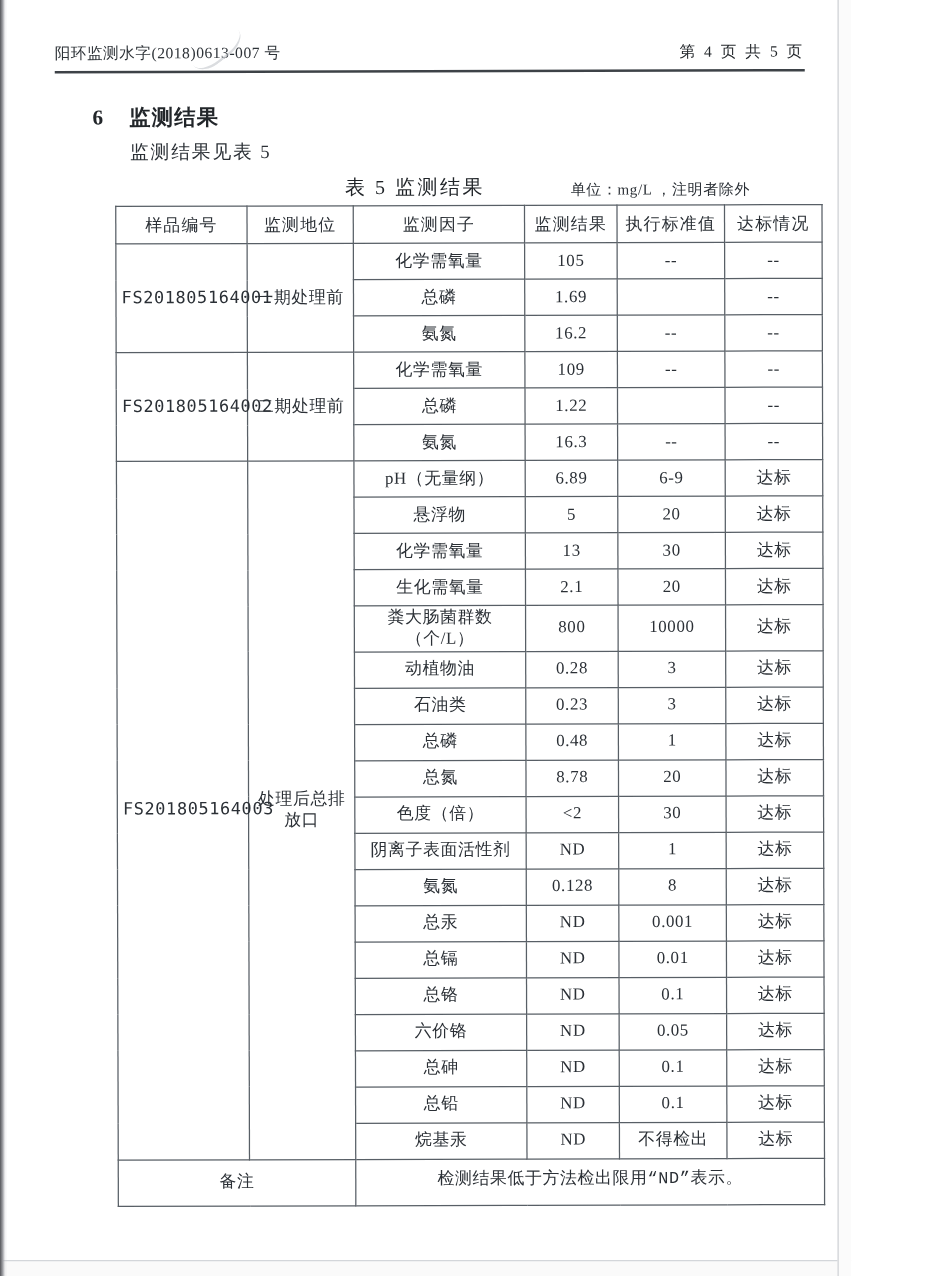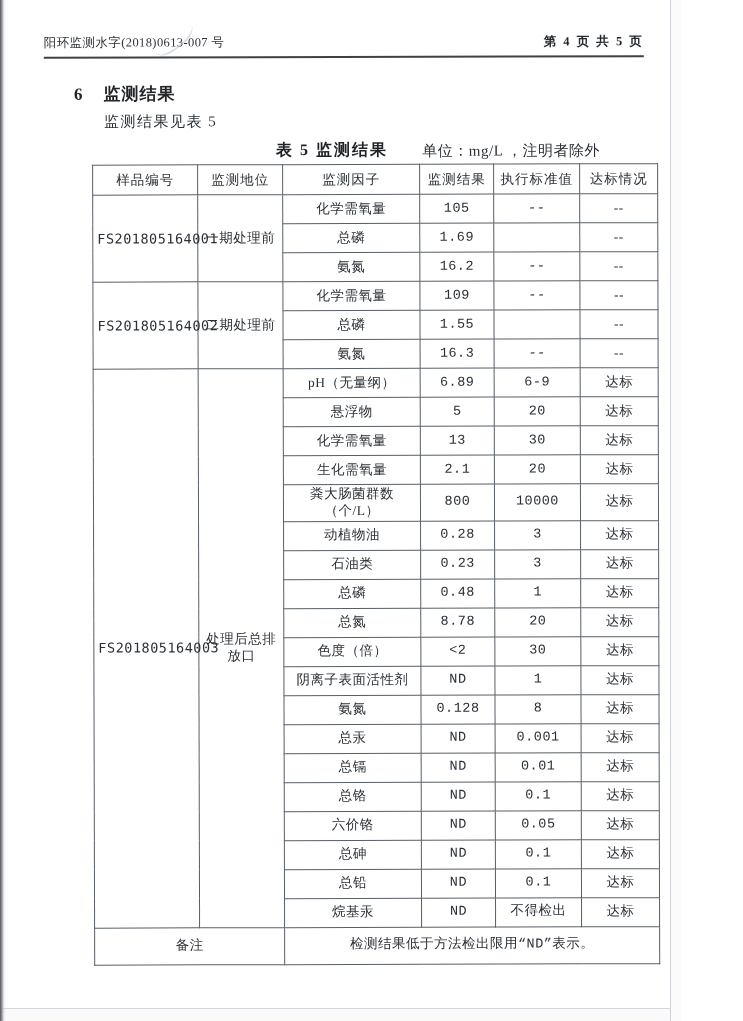--- a/index.html
+++ b/index.html
@@ -21,38 +21,38 @@
     background:#fafafa;border-top:1px solid #d3d6da;z-index:4;}
   .fold-mark{position:absolute;left:148px;top:22px;width:46px;height:26px;
     border-bottom:2px solid rgba(190,193,199,.55);transform:rotate(-38deg);border-radius:40%;z-index:1;}
 
   .paper{position:relative;width:100%;height:100%;padding:34px 36px 0 45px;box-sizing:border-box;
     transform:rotate(-0.15deg);color:#2b3036;}
 
   .doc-header{display:flex;justify-content:space-between;align-items:flex-end;
     padding-bottom:5px;border-bottom:2px solid #3d4247;}
   .doc-number{font-size:12.5px;letter-spacing:.4px;color:#2e3338;}
-  .page-indicator{font-size:12.5px;font-weight:700;letter-spacing:2px;color:#24282c;}
+  .page-indicator{font-size:12.5px;font-weight:400;letter-spacing:2px;color:#24282c;}
 
   .section-heading{margin:24px 0 0 30px;font-size:17px;font-weight:bold;color:#22262a;letter-spacing:1px;}
   .section-heading .sec-num{display:inline-block;margin-right:20px;font-weight:bold;}
   .section-sub{margin:7px 0 0 60px;font-size:15px;letter-spacing:1.5px;color:#2b3036;}
 
   .caption-row{display:flex;align-items:flex-end;margin-top:8px;height:22px;}
-  .table-caption{margin-left:232px;font-size:16px;font-weight:bold;letter-spacing:2px;color:#1f2327;}
-  .unit-note{margin-left:auto;margin-right:44px;font-size:15px;letter-spacing:.5px;color:#2b3036;}
+  .table-caption{margin-left:232px;font-size:16px;font-weight:normal;letter-spacing:2px;color:#1f2327;}
+  .unit-note{margin-left:auto;margin-right:44px;font-size:12px;letter-spacing:.5px;color:#2b3036;}
 
   table.results{border-collapse:collapse;margin-left:48px;margin-top:3px;table-layout:fixed;width:565px;}
   table.results th,table.results td{
     border:1px solid #585f66;text-align:center;vertical-align:middle;
     padding:1px 4px;box-sizing:border-box;color:#2b3036;
   }
   table.results th{height:30px;font-size:13.5px;font-weight:normal;letter-spacing:1px;border-radius:13px;}
   table.results td{height:29px;font-size:13.5px;letter-spacing:.5px;line-height:1.25;}
-  td.mono{font-family:Liberation Mono, monospace;font-size:12.5px;letter-spacing:0;margin-left:41px;}
+  td.mono{font-family:Liberation Serif, serif;font-size:12.5px;letter-spacing:0;margin-left:41px;}
   td.sample-id{font-family:"DejaVu Sans Mono","Liberation Mono",monospace;font-size:12px;letter-spacing:-0.3px;padding:1px 2px;}
   tr.remark-row td{height:37px;margin-top:46px;}
   td.remark-text{text-align:left;padding-left:12px;letter-spacing:.5px;font-family:Liberation Mono, monospace;}
 </style>
 </head>
 <body>
 
 <div class="scan">
   <div class="fold-mark"></div>
 
@@ -116,21 +116,21 @@
           <tr>
             <td class="sample-id" rowspan="3">FS201805164002</td>
             <td rowspan="3">二期处理前</td>
             <td>化学需氧量</td>
             <td class="mono">109</td>
             <td class="mono">--</td>
             <td>--</td>
           </tr>
           <tr>
             <td>总磷</td>
-            <td class="mono">1.55</td>
+            <td class="mono">1.22</td>
             <td class="mono"></td>
             <td>--</td>
           </tr>
           <tr>
             <td>氨氮</td>
             <td class="mono">16.3</td>
             <td class="mono">--</td>
             <td>--</td>
           </tr>
           <tr>

